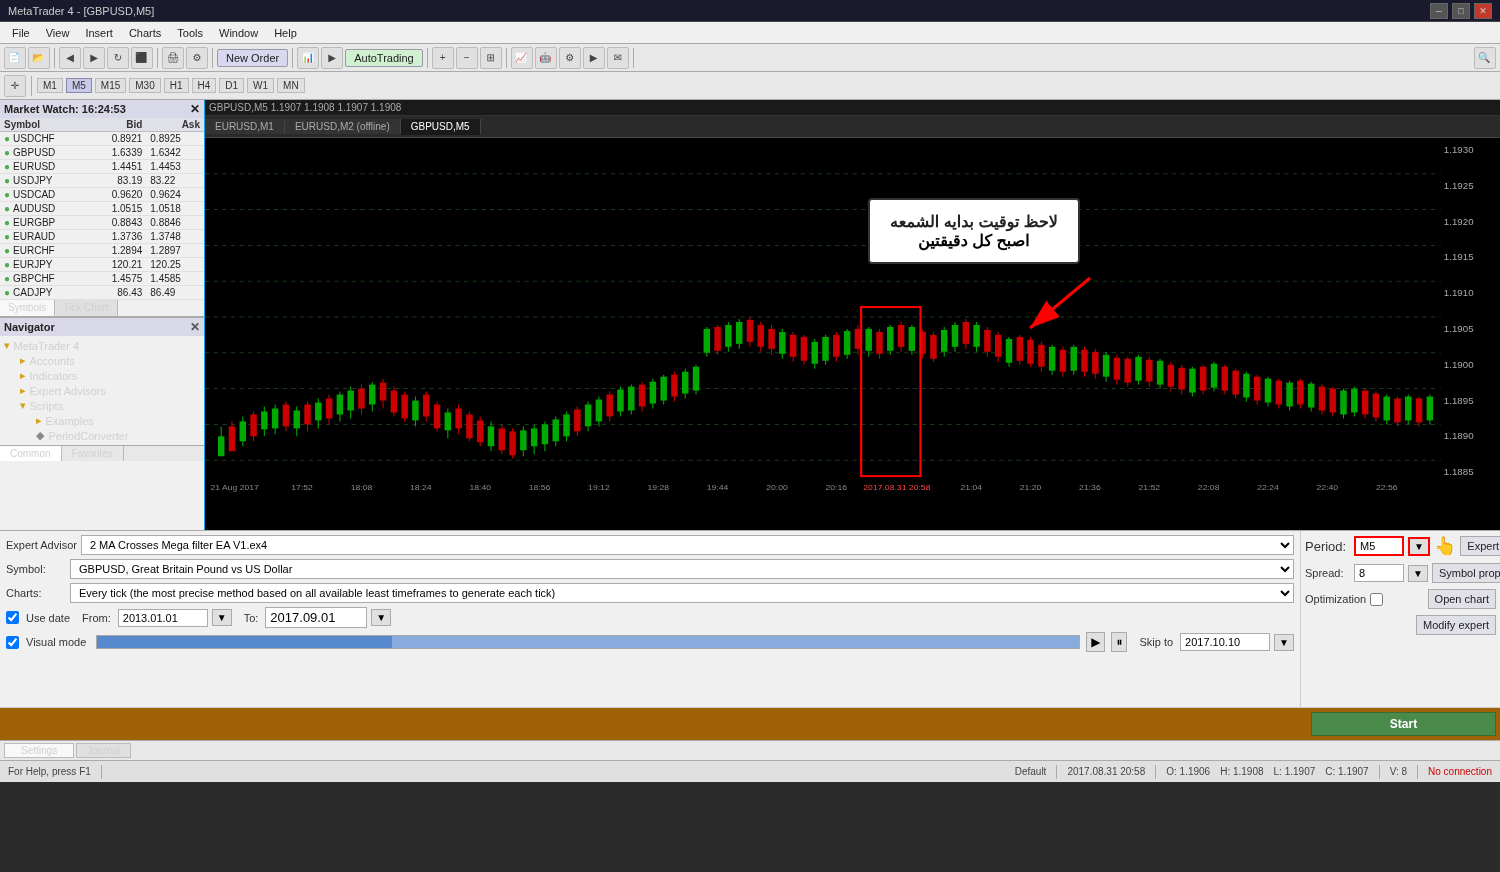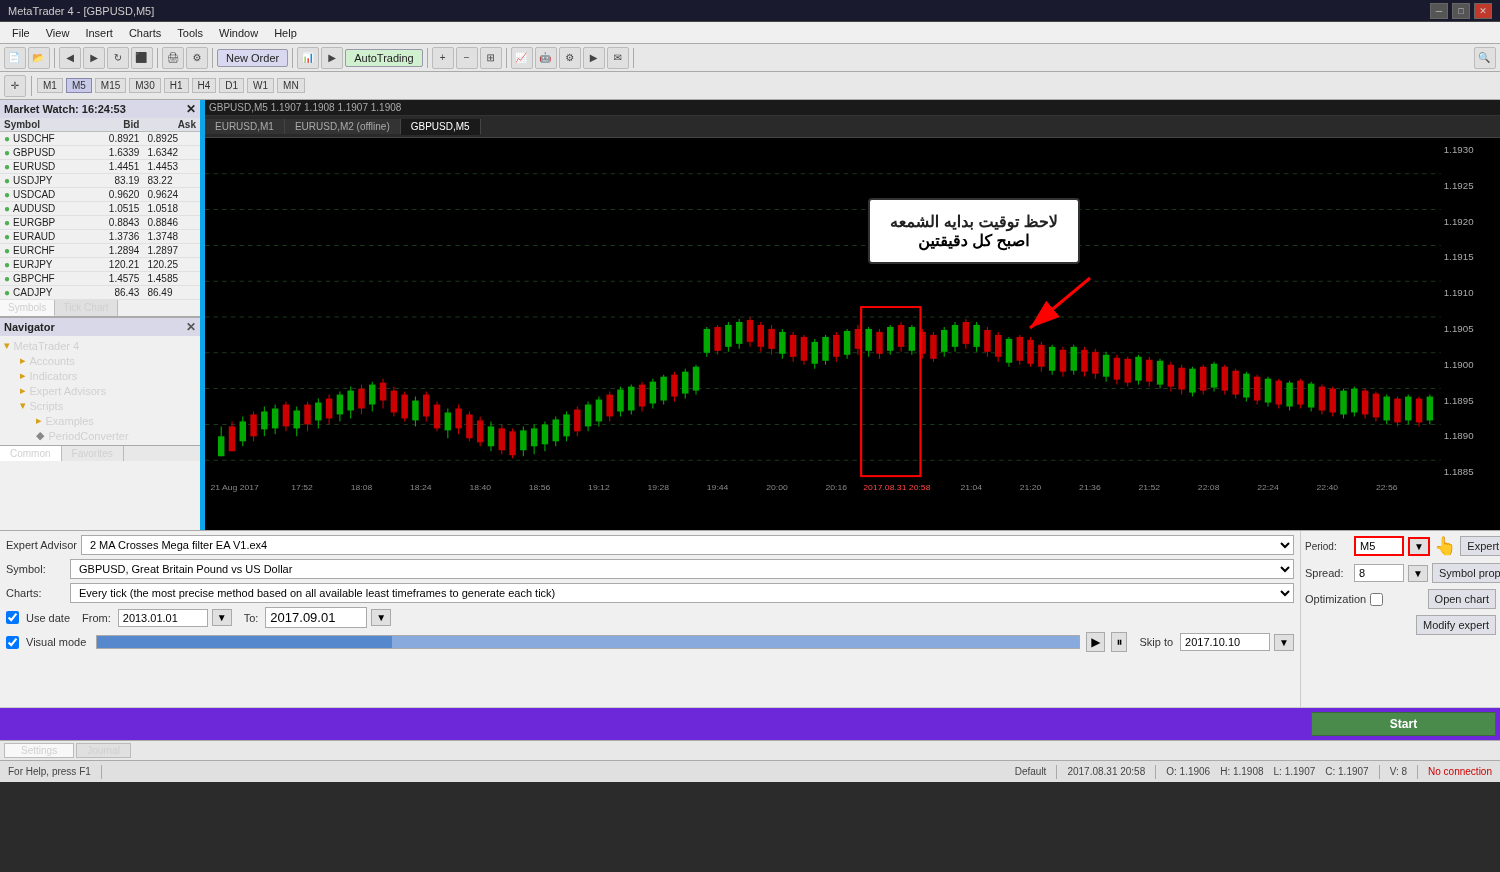--- a/index.html
+++ b/index.html
@@ -20,21 +20,21 @@
     .tb-btn { width: 22px; height: 22px; background: #e0e0e0; border: 1px solid #bbb; cursor: pointer; display: flex; align-items: center; justify-content: center; font-size: 10px; color: #444; border-radius: 2px; }
     .tb-sep { width: 1px; height: 20px; background: #aaa; margin: 0 2px; }
     .tb-label { background: #d8d8f0; border: 1px solid #99a; padding: 2px 8px; font-size: 11px; color: #222; cursor: pointer; border-radius: 2px; }
     .period-btn { padding: 1px 5px; background: #e0e0e0; border: 1px solid #bbb; font-size: 10px; cursor: pointer; color: #333; }
     .period-btn.active { background: #c8c8e8; border-color: #88a; }
 
     
     #main-layout { display: flex; height: calc(872px - 22px - 22px - 28px - 28px - 22px); }
 
     
-    #left-panel { width: 205px; background: #f0f0f0; border-right: 5px solid #0ea5e9; display: flex; flex-direction: column; }
+    #left-panel { width: 205px; background: #f0f0f0; border-right: 1px solid #0ea5e9; display: flex; flex-direction: column; }
 
     
     #market-watch { flex: 0 0 auto; border-bottom: 1px solid #aaa; }
     #mw-header { background: #d8d8e8; padding: 2px 4px; font-weight: bold; font-size: 11px; color: #222; display: flex; justify-content: space-between; align-items: center; }
     #mw-table { width: 100%; border-collapse: collapse; }
     #mw-table th { background: #e0e0e8; padding: 1px 4px; font-size: 10px; color: #333; border-bottom: 1px solid #bbb; text-align: left; }
     #mw-table td { padding: 1px 4px; font-size: 10px; color: #333; border-bottom: 1px solid #e0e0e0; }
     #mw-table .symbol { color: #222; }
     #mw-table .bid { color: #222; text-align: right; }
     #mw-table .ask { color: #222; text-align: left; }
@@ -671,21 +671,21 @@
         <span style="color:#333;font-size:11px;margin-left:8px;margin-right:3px;">Skip to</span>
         <input type="text" style="width: 90px; background: white; border: 1px solid rgb(170, 170, 170); padding: 2px 4px; font-size: 11px;" value="2017.10.10">
         <button style="background:#e0e0e0;border:1px solid #aaa;padding:2px 4px;font-size:10px;cursor:pointer;">▼</button>
       </div>
 
     </div>
 
     <div style="width:200px; padding:4px; background:#f0f0f0; border-left:1px solid #ccc; display:flex; flex-direction:column; gap:2px;">
 
       <div style="display:flex; align-items:center; margin-bottom:4px; gap:4px;">
-        <span style="color:#333;font-size:10px;min-width:45px;">Period:</span>
+        <span style="color:#333;font-size:13px;min-width:45px;">Period:</span>
         <input type="text" style="width: 50px; background: white; border: 2px solid red; padding: 2px 4px; font-size: 11px;" value="M5">
         <button style="background:#e0e0e0;border:2px solid red;padding:2px 4px;font-size:10px;cursor:pointer;">▼</button>
         <div style="font-size:18px;color:#888;">👆</div>
         <button class="r-btn" style="margin-left:auto;white-space:nowrap;">Expert properties</button>
       </div>
 
       <div style="display:flex; align-items:center; margin-bottom:4px; gap:4px;">
         <span style="color:#333;font-size:11px;min-width:45px;">Spread:</span>
         <input type="text" style="width: 50px; background: white; border: 1px solid rgb(170, 170, 170); padding: 2px 4px; font-size: 11px;" value="8">
         <button style="background:#e0e0e0;border:1px solid #aaa;padding:2px 4px;font-size:10px;cursor:pointer;">▼</button>
@@ -699,21 +699,21 @@
       </div>
 
       <div style="display:flex; justify-content:flex-end; margin-bottom:4px;">
         <button class="r-btn" style="white-space:nowrap;">Modify expert</button>
       </div>
 
       <div style="flex:1;"></div>
     </div>
   </div>
 
-  <div style="display:flex; justify-content:flex-end; padding:4px 4px 4px 0; border-top:1px solid #ccc; background:#6d28d9;">
+  <div style="display:flex; justify-content:flex-end; padding:4px 4px 4px 0; border-top:1px solid #ccc; background:#a16207;">
     <button class="start-btn" style="width:185px;">Start</button>
   </div>
 
   <div style="display:flex; background:#e8e8e8; border-top:1px solid #aaa; padding:2px 4px; gap:2px;">
     <div style="padding:1px 16px; font-size:10px; cursor:pointer; background:#f8f8f8; border:1px solid #bbb;">Settings</div>
     <div style="padding:1px 10px; font-size:10px; cursor:pointer; background:#e0e0e0; border:1px solid #bbb;">Journal</div>
   </div>
 </div>
 
 <div id="status-bar" style="background:#e0e0e0;height:22px;display:flex;align-items:center;padding:0 8px;font-size:10px;color:#444;border-top:1px solid #aaa;gap:10px;">

